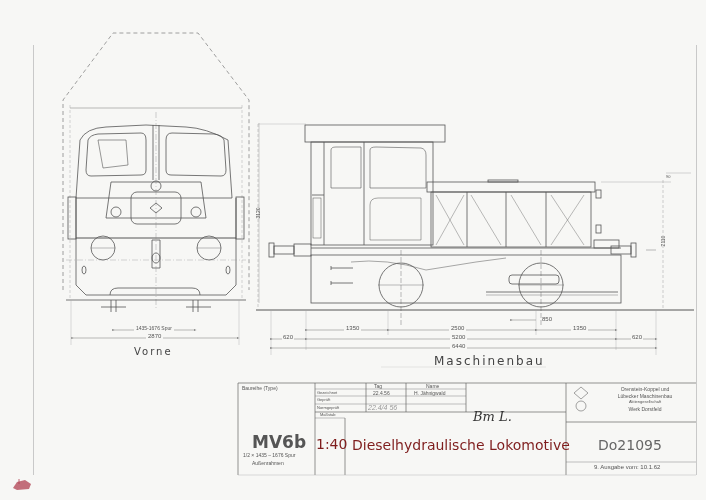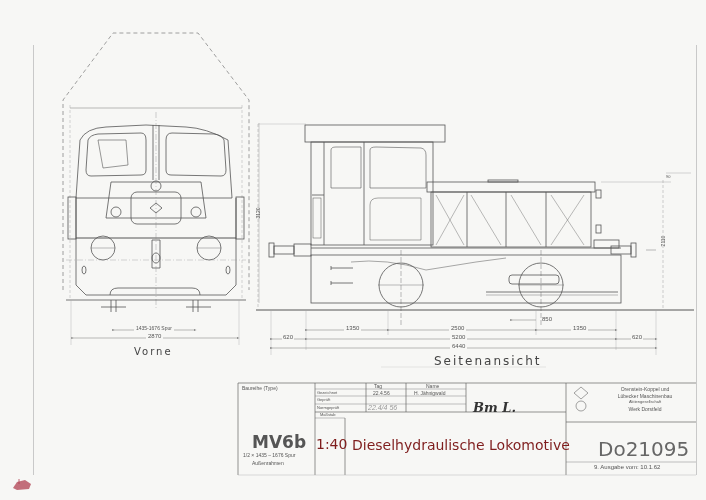--- a/index.html
+++ b/index.html
@@ -196,49 +196,49 @@
   <div class="dim-label" style="left:246px;top:210px;transform:rotate(-90deg);font-size:5px;">3120</div>
 
   <div class="dim-label" style="left:536px;top:316px;">850</div>
   <div class="dim-label" style="left:338px;top:325px;background:#f7f7f5;padding:0 2px;">1350</div>
   <div class="dim-label" style="left:443px;top:325px;background:#f7f7f5;padding:0 2px;">2500</div>
   <div class="dim-label" style="left:565px;top:325px;background:#f7f7f5;padding:0 2px;">1350</div>
   <div class="dim-label" style="left:276px;top:334px;background:#f7f7f5;padding:0 1px;">620</div>
   <div class="dim-label" style="left:444px;top:334px;background:#f7f7f5;padding:0 2px;">5200</div>
   <div class="dim-label" style="left:625px;top:334px;background:#f7f7f5;padding:0 1px;">620</div>
   <div class="dim-label" style="left:444px;top:343px;background:#f7f7f5;padding:0 2px;">6440</div>
-  <div class="hand" style="left:428px;top:354px;font-size:12px;">Seitenansicht</div>
+  <div class="hand" style="left:428px;top:354px;font-size:12px;">Maschinenbau</div>
   <div class="dim-label" style="left:652px;top:238px;transform:rotate(-90deg);font-size:5px;">2110</div>
   <div class="dim-label" style="left:660px;top:174px;font-size:4px;">90</div>
 
   <div class="cell" style="left:236px;top:386px;width:60px;font-size:5px;">Baureihe (Type)</div>
   <div class="cell" style="left:368px;top:384px;">Tag</div>
   <div class="cell" style="left:420px;top:384px;">Name</div>
 
   <div class="cell" style="left:311px;top:391px;font-size:4px;">Gezeichnet</div>
   <div class="cell" style="left:367px;top:391px;">22.4.56</div>
   <div class="cell" style="left:408px;top:391px;">H. Jähnigwald</div>
   <div class="cell" style="left:311px;top:398px;font-size:4px;">Geprüft</div>
   <div class="cell" style="left:311px;top:406px;font-size:4px;">Normgeprüft</div>
   <div class="cell" style="left:362px;top:404px;font-size:7px;color:#999;font-style:italic;">22.4/4 56</div>
-  <div class="cell" style="left:467px;top:401px;font-size:13px;color:#333;font-family:'DejaVu Serif', serif;font-style:italic;font-weight:bold;">Bm L.</div>
+  <div class="cell" style="left:467px;top:410px;font-size:13px;color:#333;font-family:'DejaVu Serif', serif;font-style:italic;">Bm L.</div>
 
   <div class="cell" style="left:314px;top:413px;font-size:4px;">Maßstab</div>
   <div class="big" style="left:246px;top:432px;font-size:17px;color:#555;font-weight:bold;">MV6b</div>
   <div class="cell" style="left:237px;top:453px;font-size:5px;">1/2 × 1435 – 1676 Spur</div>
   <div class="cell" style="left:246px;top:461px;font-size:5px;">Außenrahmen</div>
   <div class="big" style="left:310px;top:436px;font-size:14px;">1:40</div>
   <div class="big" style="left:346px;top:437px;font-size:14px;">Dieselhydraulische Lokomotive</div>
 
   <div style="position:absolute;left:590px;top:386px;width:98px;font-size:5px;line-height:6.5px;color:#555;text-align:center;">
     <div>Orenstein-Koppel und</div>
     <div>Lübecker Maschinenbau</div>
     <div style="font-size:4px;">Aktiengesellschaft</div>
     <div>Werk Dorstfeld</div>
   </div>
-  <div class="big" style="left:592px;top:437px;font-size:20px;color:#666;">Do21095</div>
+  <div class="big" style="left:592px;top:437px;font-size:14px;color:#666;">Do21095</div>
   <div class="cell" style="left:588px;top:464px;font-size:6px;">9. Ausgabe vom: 10.1.62</div>
 
   <svg class="badge-logo" viewBox="0 0 22 16" width="22" height="16" style="left:5px;top:476px;">
     <path d="M2,12 L6,6 L14,4 L20,8 L18,13 L6,14 Z" fill="#b04050" opacity="0.75"></path>
     <line x1="8" y1="3" x2="8" y2="8" stroke="#b04050" stroke-width="0.8"></line>
   </svg>
 </div>
 
 </body></html>

